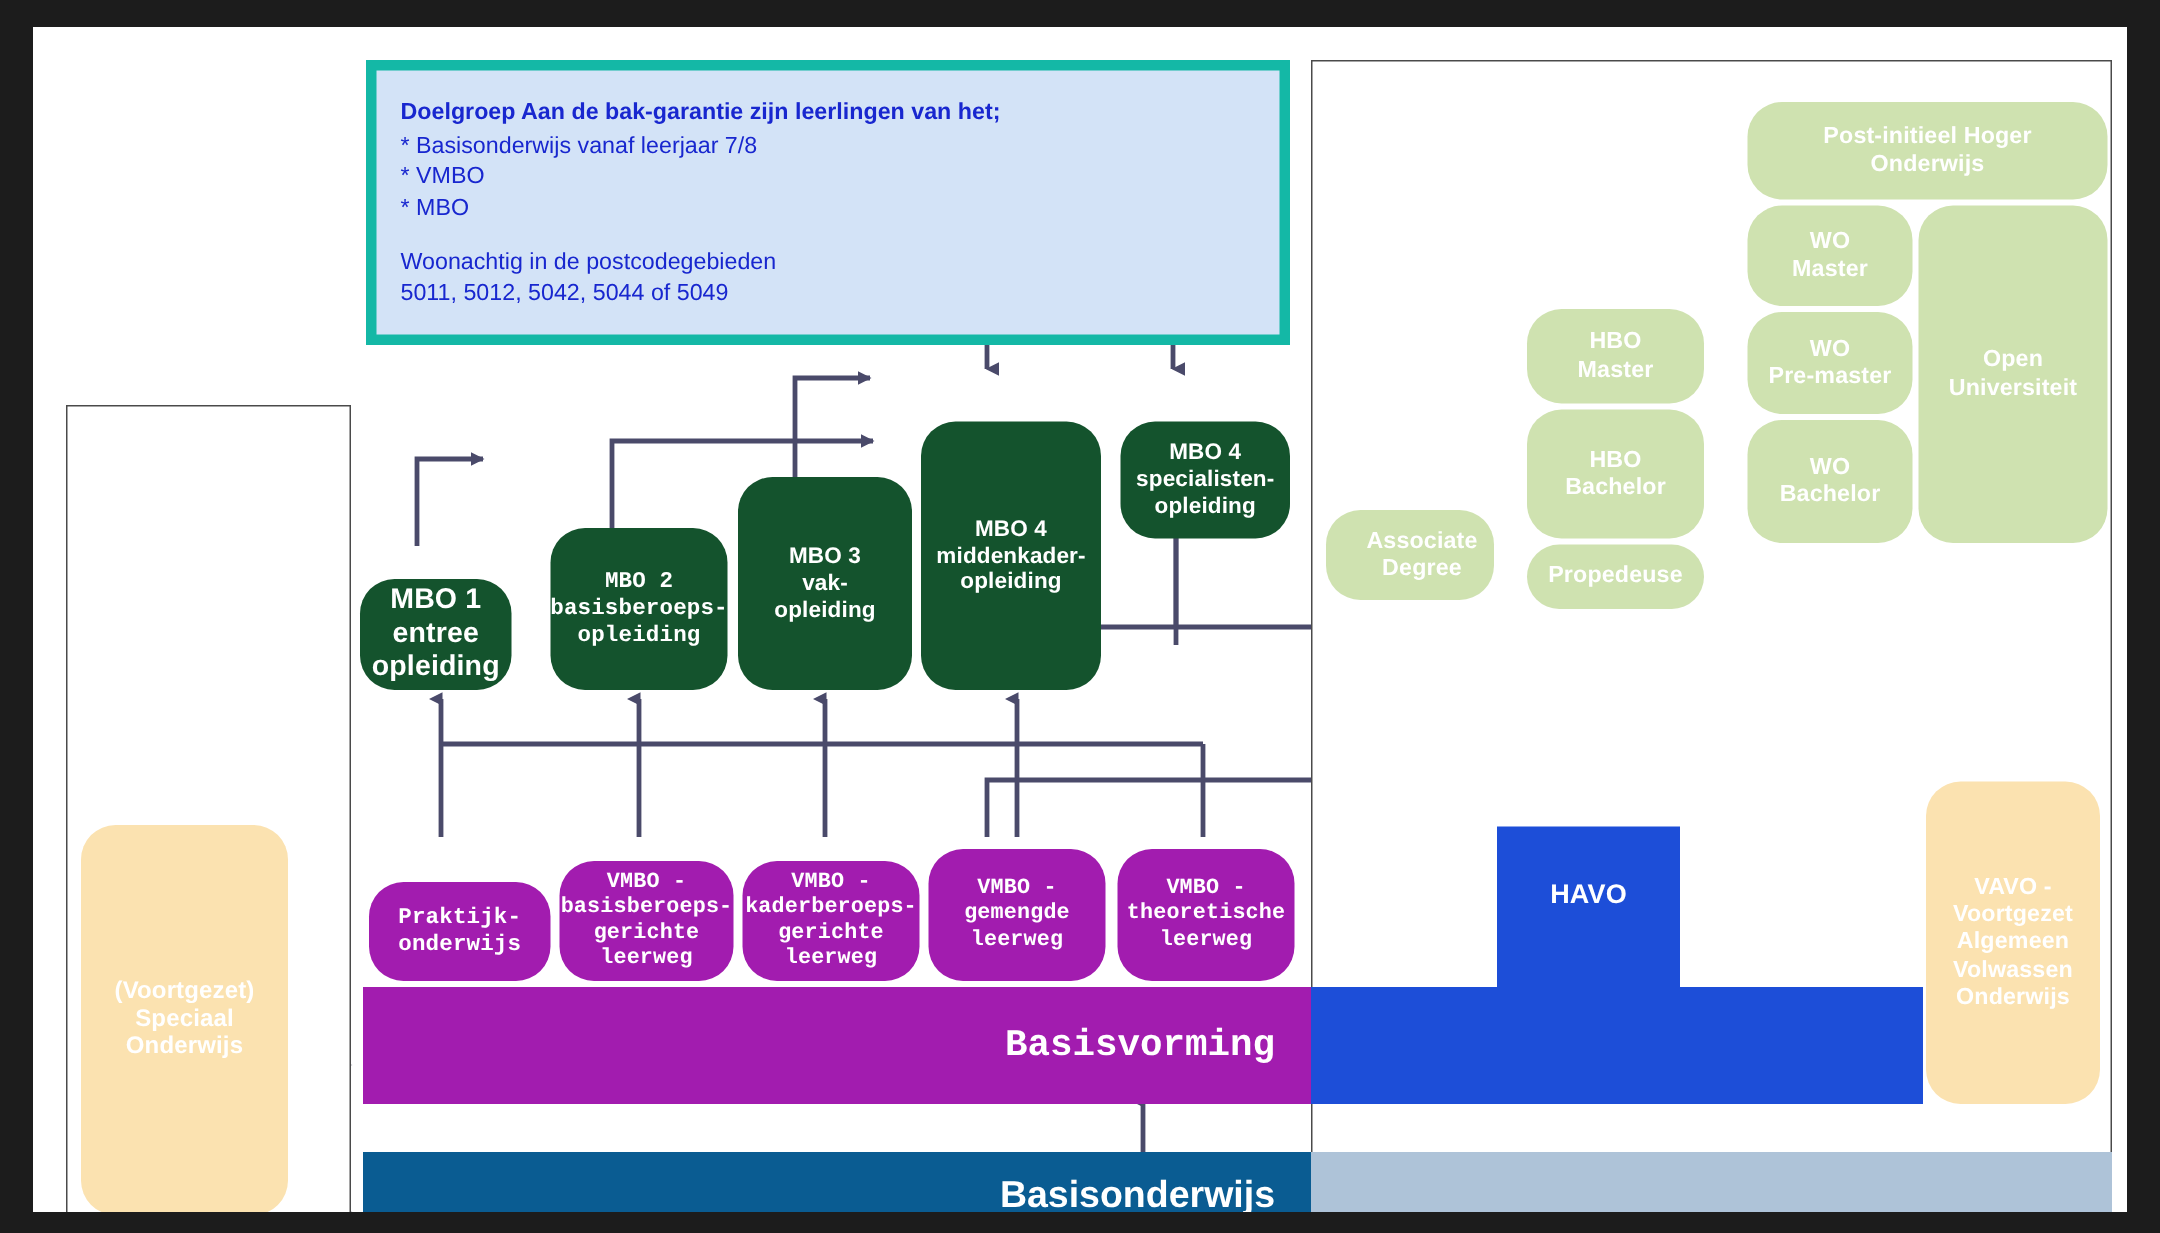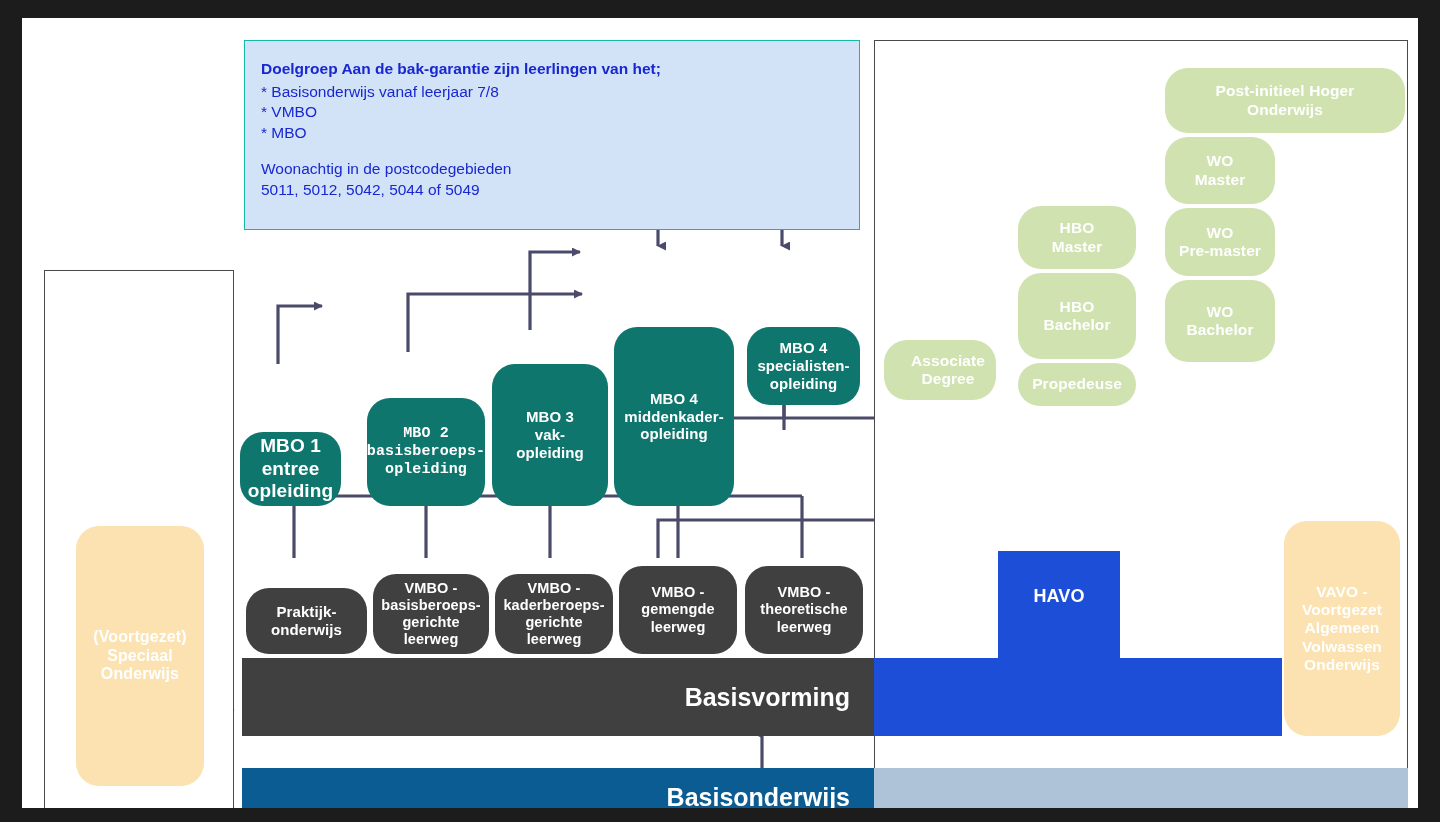--- a/index.html
+++ b/index.html
@@ -17,32 +17,32 @@
   #canvas{position:absolute;inset:0;}
   .abs{position:absolute;box-sizing:border-box;}
 
   
   .box{
     display:flex;align-items:center;justify-content:center;text-align:center;
     color:#ffffff;font-weight:bold;line-height:1.18;
     letter-spacing:0.1px;
     border-radius:23px;
   }
-  .green{background:#0f766e;margin-top:46px;}
-  .blue{background:#404040;}
+  .green{background:#14532d;}
+  .blue{background:#a21caf;font-family:Liberation Mono, monospace;}
   .lblue{background:#1d4ed8;}
   .dblue{background:#0a5c92;}
   .sage{background:#cfe2b0;}
   .sand{background:#fbe2b0;}
   .greyband{background:#aec3d8;}
 
   .panel{border:1.5px solid #4a4a4a;background:#ffffff;}
 
   .note{
-    background:#d3e3f7;border:1px solid #14b8a6;
+    background:#d3e3f7;border:7px solid #14b8a6;
     color:#1827cf;font-size:15.5px;line-height:1.33;
     padding:18px 4px 0 16px;
   }
   .note b{font-weight:bold;display:block;margin-bottom:2px;}
   .note .sp{display:block;height:16px;}
 
   .band-label{
     color:#ffffff;font-weight:bold;font-size:25px;
     position:absolute;right:24px;top:50%;transform:translateY(-50%);
     white-space:nowrap;
@@ -138,21 +138,21 @@
 
       <path d="M1000 502 L1000 522" marker-end="url(#lt-dn)"></path>
 
       <path d="M862 578 L952 578" marker-end="url(#lt-rt)"></path>
 
       <path d="M1098 578 L1128 578" marker-end="url(#lt-rt)"></path>
     </g>
   </svg>
 
   <div class="abs panel" style="left:22px;top:252px;width:190px;height:540px;"></div>
-  <div class="abs box sand" style="left:32px;top:508px;width:128px;height:260px;font-size:16px;white-space:pre-line;margin-left:22px;">(Voortgezet)
+  <div class="abs box sand" style="left:32px;top:532px;width:138px;height:260px;font-size:16px;white-space:pre-line;">(Voortgezet)
 Speciaal
 Onderwijs</div>
 
   <div class="abs panel" style="left:852px;top:22px;width:534px;height:770px;"></div>
 
   <div class="abs note" style="left:222px;top:22px;width:616px;height:190px;">
     <b>Doelgroep Aan de bak-garantie zijn leerlingen van het;</b>
     <span>* Basisonderwijs vanaf leerjaar 7/8</span><br>
     <span>* VMBO</span><br>
     <span>* MBO</span>
@@ -222,18 +222,20 @@
   <div class="abs box sage" style="left:996px;top:188px;width:118px;height:63px;font-size:15.5px;white-space:pre-line;">HBO
 Master</div>
 
   <div class="abs box sage" style="left:1143px;top:262px;width:110px;height:82px;font-size:15.5px;white-space:pre-line;">WO
 Bachelor</div>
   <div class="abs box sage" style="left:1143px;top:190px;width:110px;height:68px;font-size:15.5px;white-space:pre-line;">WO
 Pre-master</div>
   <div class="abs box sage" style="left:1143px;top:119px;width:110px;height:67px;font-size:15.5px;white-space:pre-line;">WO
 Master</div>
 
+  <div class="abs box sage" style="left:1257px;top:119px;width:126px;height:225px;font-size:15.5px;white-space:pre-line;">Open
+Universiteit</div>
 
   <div class="abs box sage" style="left:1143px;top:50px;width:240px;height:65px;font-size:15.5px;white-space:pre-line;">Post-initieel Hoger
 Onderwijs</div>
 
  </div>
 </div>
 
 </body></html>

